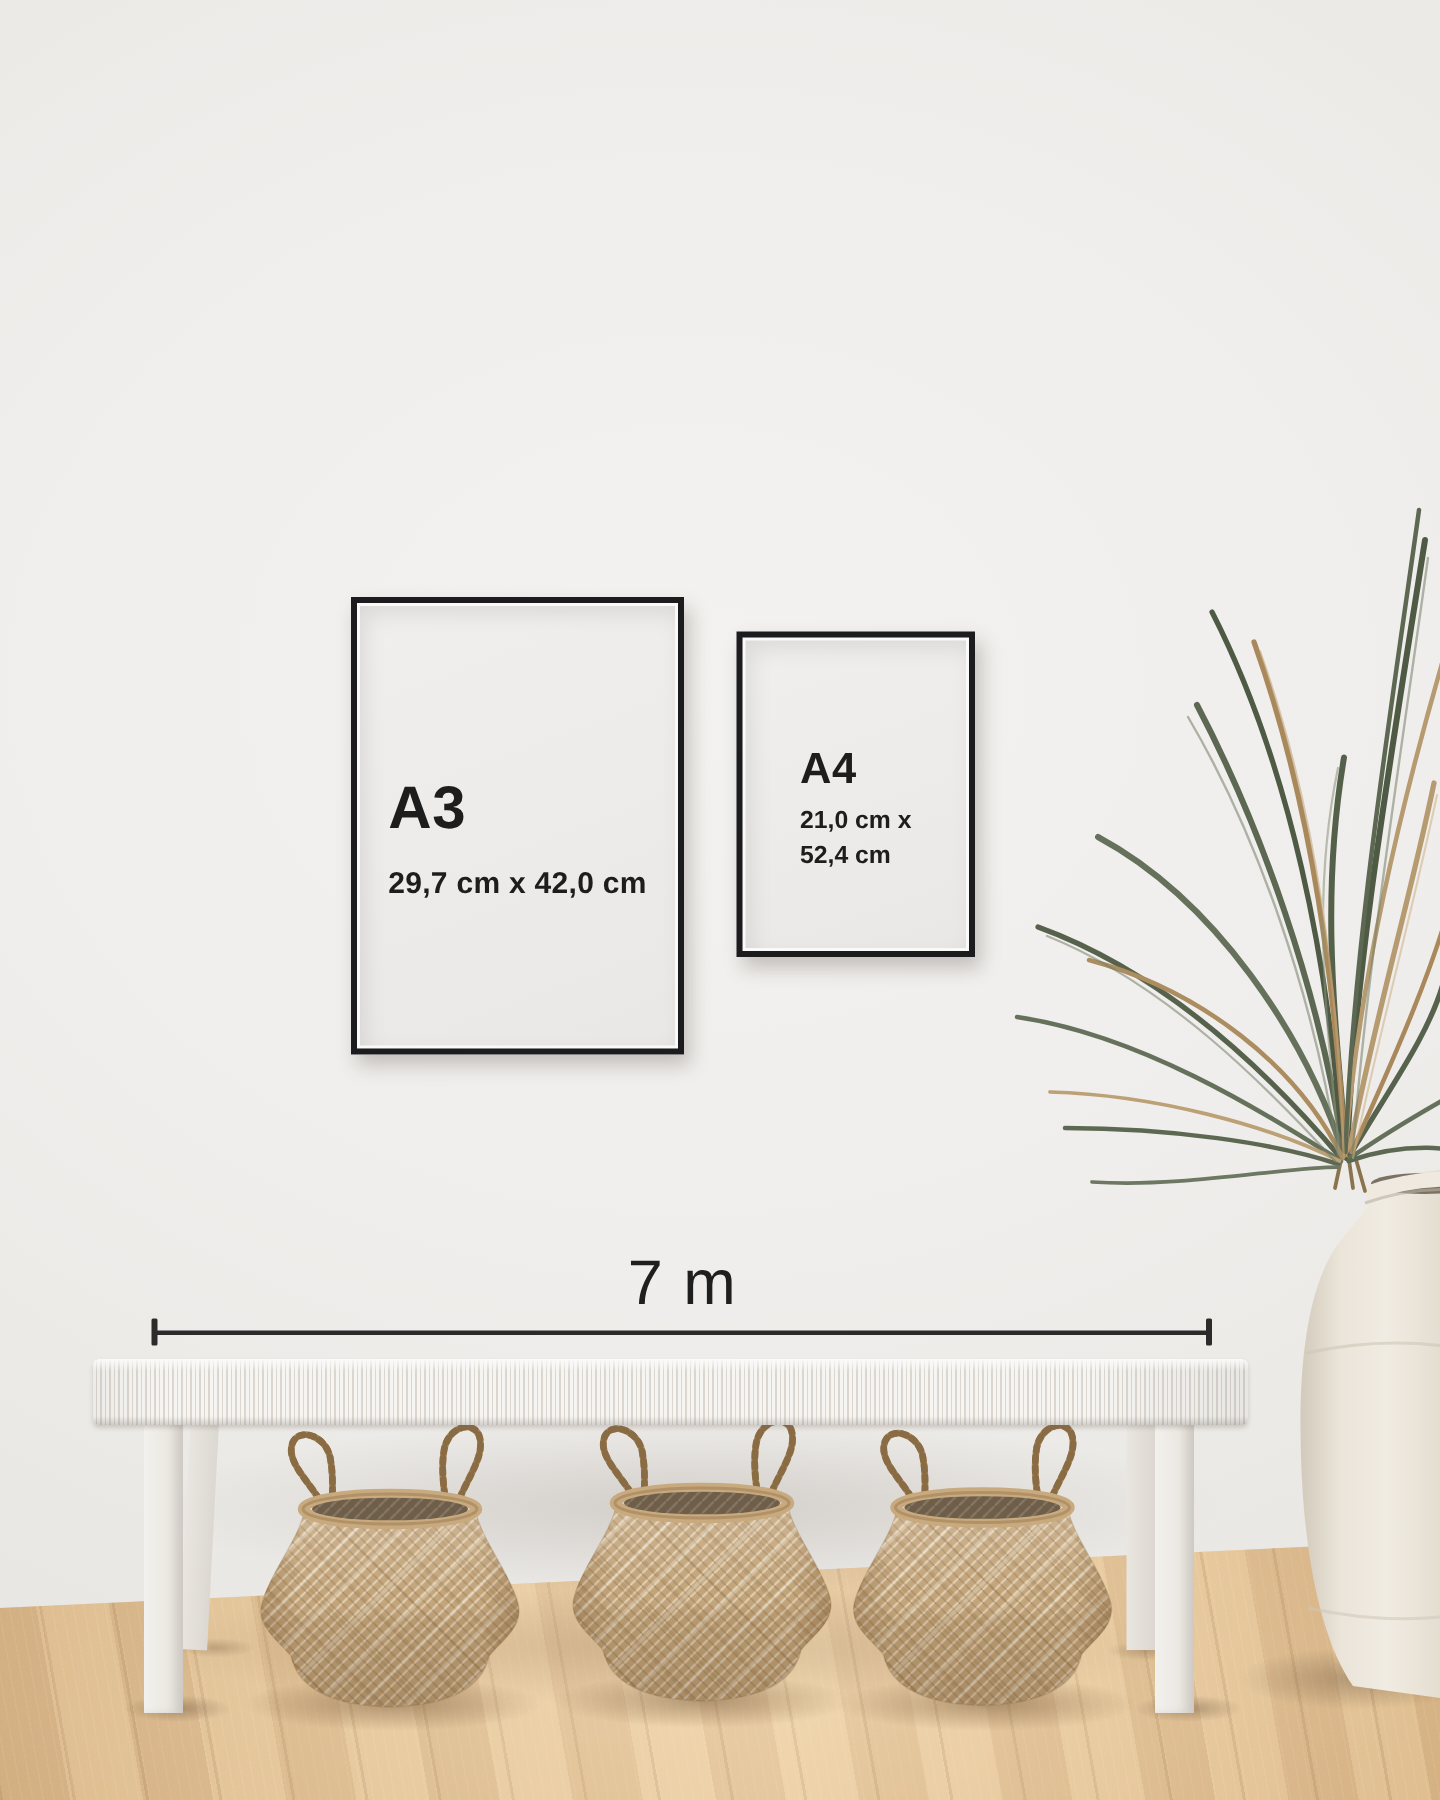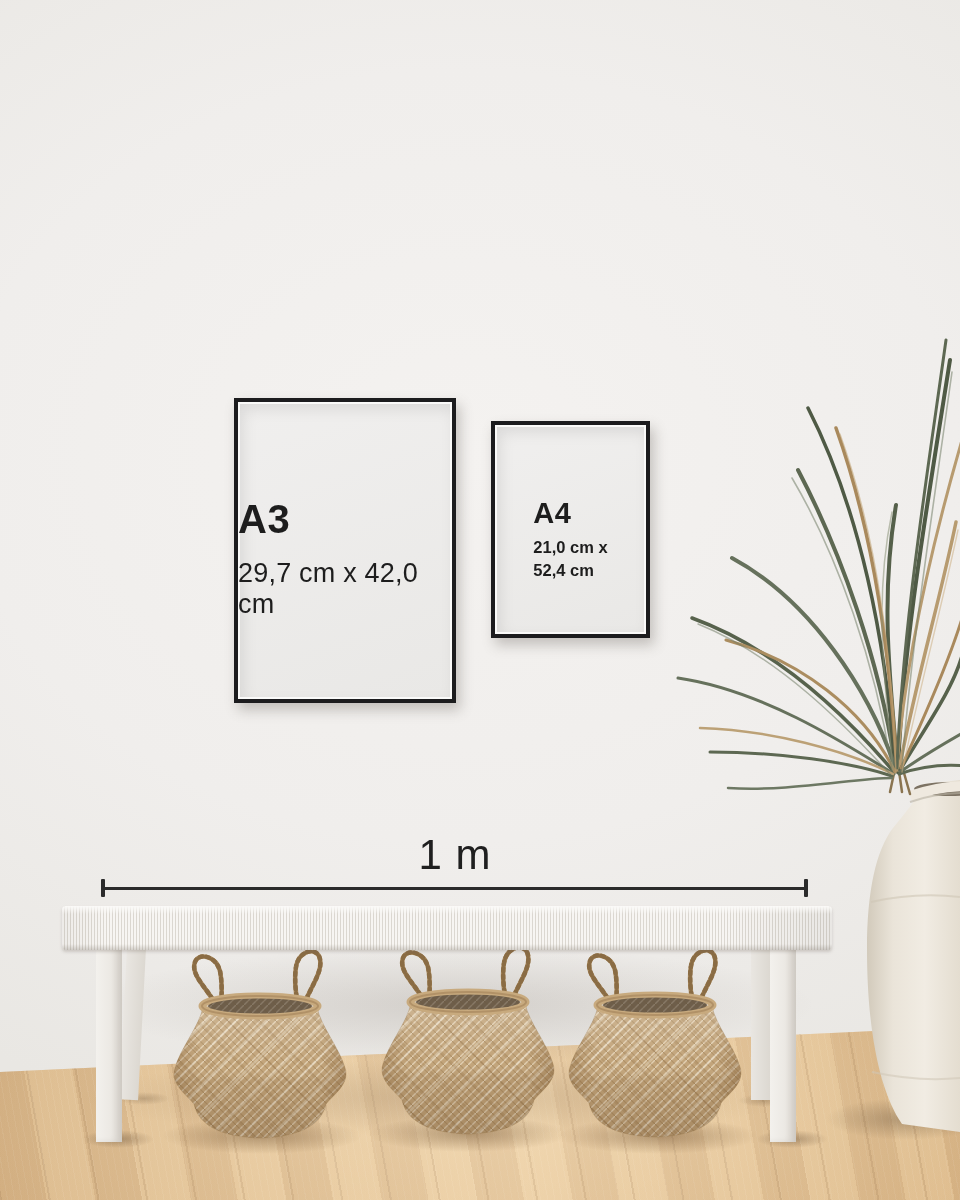--- a/index.html
+++ b/index.html
@@ -41,21 +41,21 @@
   
   .frame{
     position:absolute;border:4px solid #1c1c1e;background:linear-gradient(160deg,#f0efee 0%,#e9e8e6 100%);
     box-shadow:4px 7px 12px rgba(96,90,84,.32), inset 0 0 0 2px #fafaf9, inset 4px 6px 16px rgba(0,0,0,.10);
     display:flex;align-items:center;justify-content:center;text-align:left;color:#1d1d1d;
   }
   .frame-a3{left:234px;top:398px;width:214px;height:297px;}
   .frame-a4{left:491px;top:421px;width:151px;height:209px;}
   .poster-inner{transform:translateY(8px);}
   .frame-a3 .size-label{font-size:40px;font-weight:700;letter-spacing:.5px;line-height:1.1;}
-  .frame-a3 .size-dims{font-size:27px;font-weight:400;letter-spacing:.2px;margin-top:17px;}
+  .frame-a3 .size-dims{font-size:20px;font-weight:700;letter-spacing:.2px;margin-top:17px;}
   .frame-a4 .poster-inner{transform:translateY(11px);}
   .frame-a4 .size-label{font-size:29px;font-weight:700;letter-spacing:.4px;line-height:1.1;}
   .frame-a4 .size-dims{font-size:16.5px;font-weight:700;line-height:1.42;margin-top:6px;}
 
   
   .scale-label{
     position:absolute;left:102px;top:831px;width:706px;text-align:center;
     font-size:42px;font-weight:500;color:#1f1f1f;letter-spacing:1px;
   }
   .scale-line{position:absolute;left:102px;top:887px;width:706px;height:3px;background:#2b2b2b;}
@@ -121,21 +121,21 @@
   <div class="frame frame-a4">
     <div class="poster-inner">
       <div class="size-label">A4</div>
       <div class="size-dims">
         <div>21,0 cm x</div>
         <div>52,4 cm</div>
       </div>
     </div>
   </div>
 
-  <div class="scale-label">1 m</div>
+  <div class="scale-label">7 m</div>
   <div class="scale-line"></div>
   <div class="scale-tick left"></div>
   <div class="scale-tick right"></div>
 
   <div class="leg rear leg-rl"></div>
   <div class="leg rear leg-rr"></div>
 
   <svg class="baskets-svg" width="660" height="225" viewBox="0 0 660 225">
     <defs>
       <linearGradient id="bshade" x1="0" y1="0" x2="0" y2="1">

